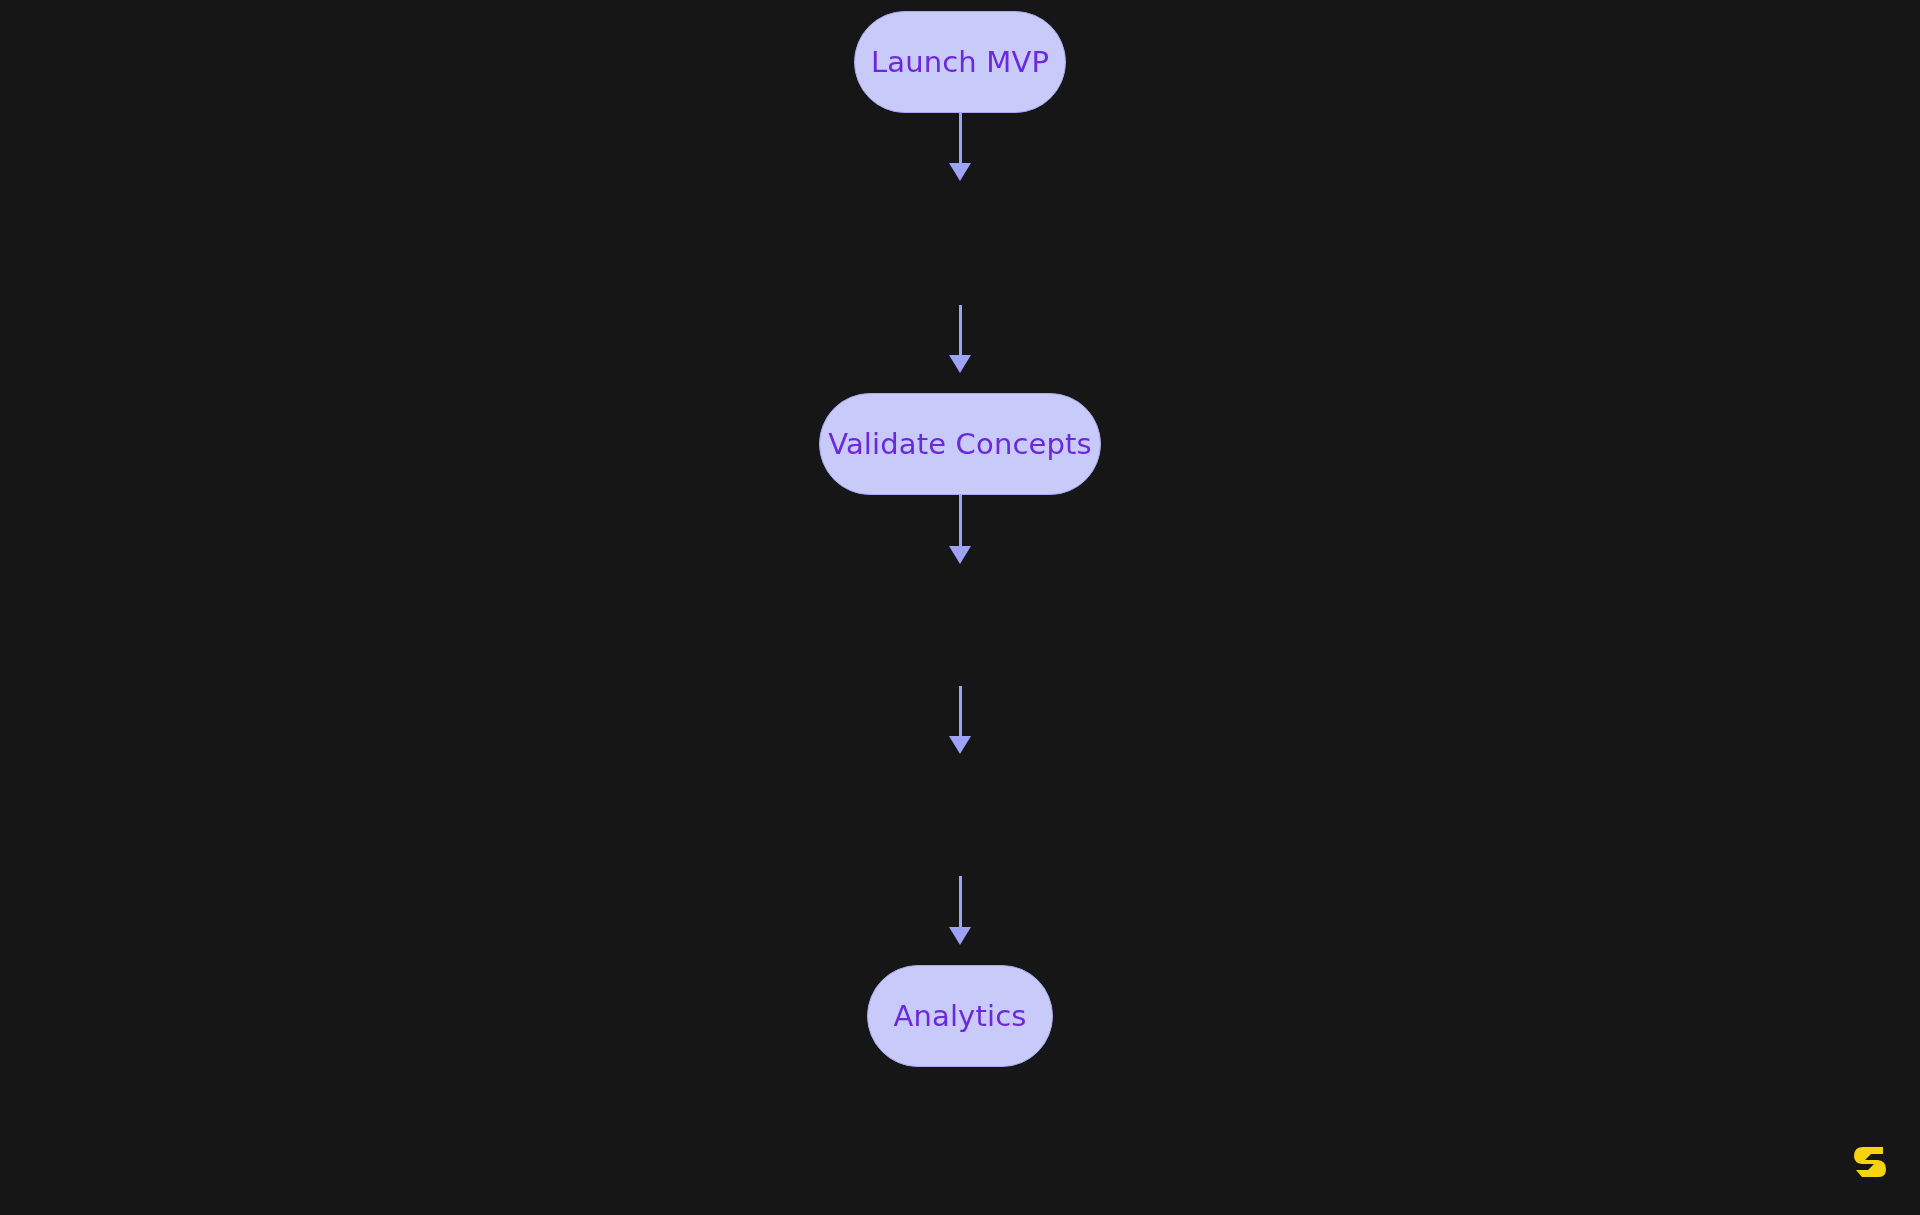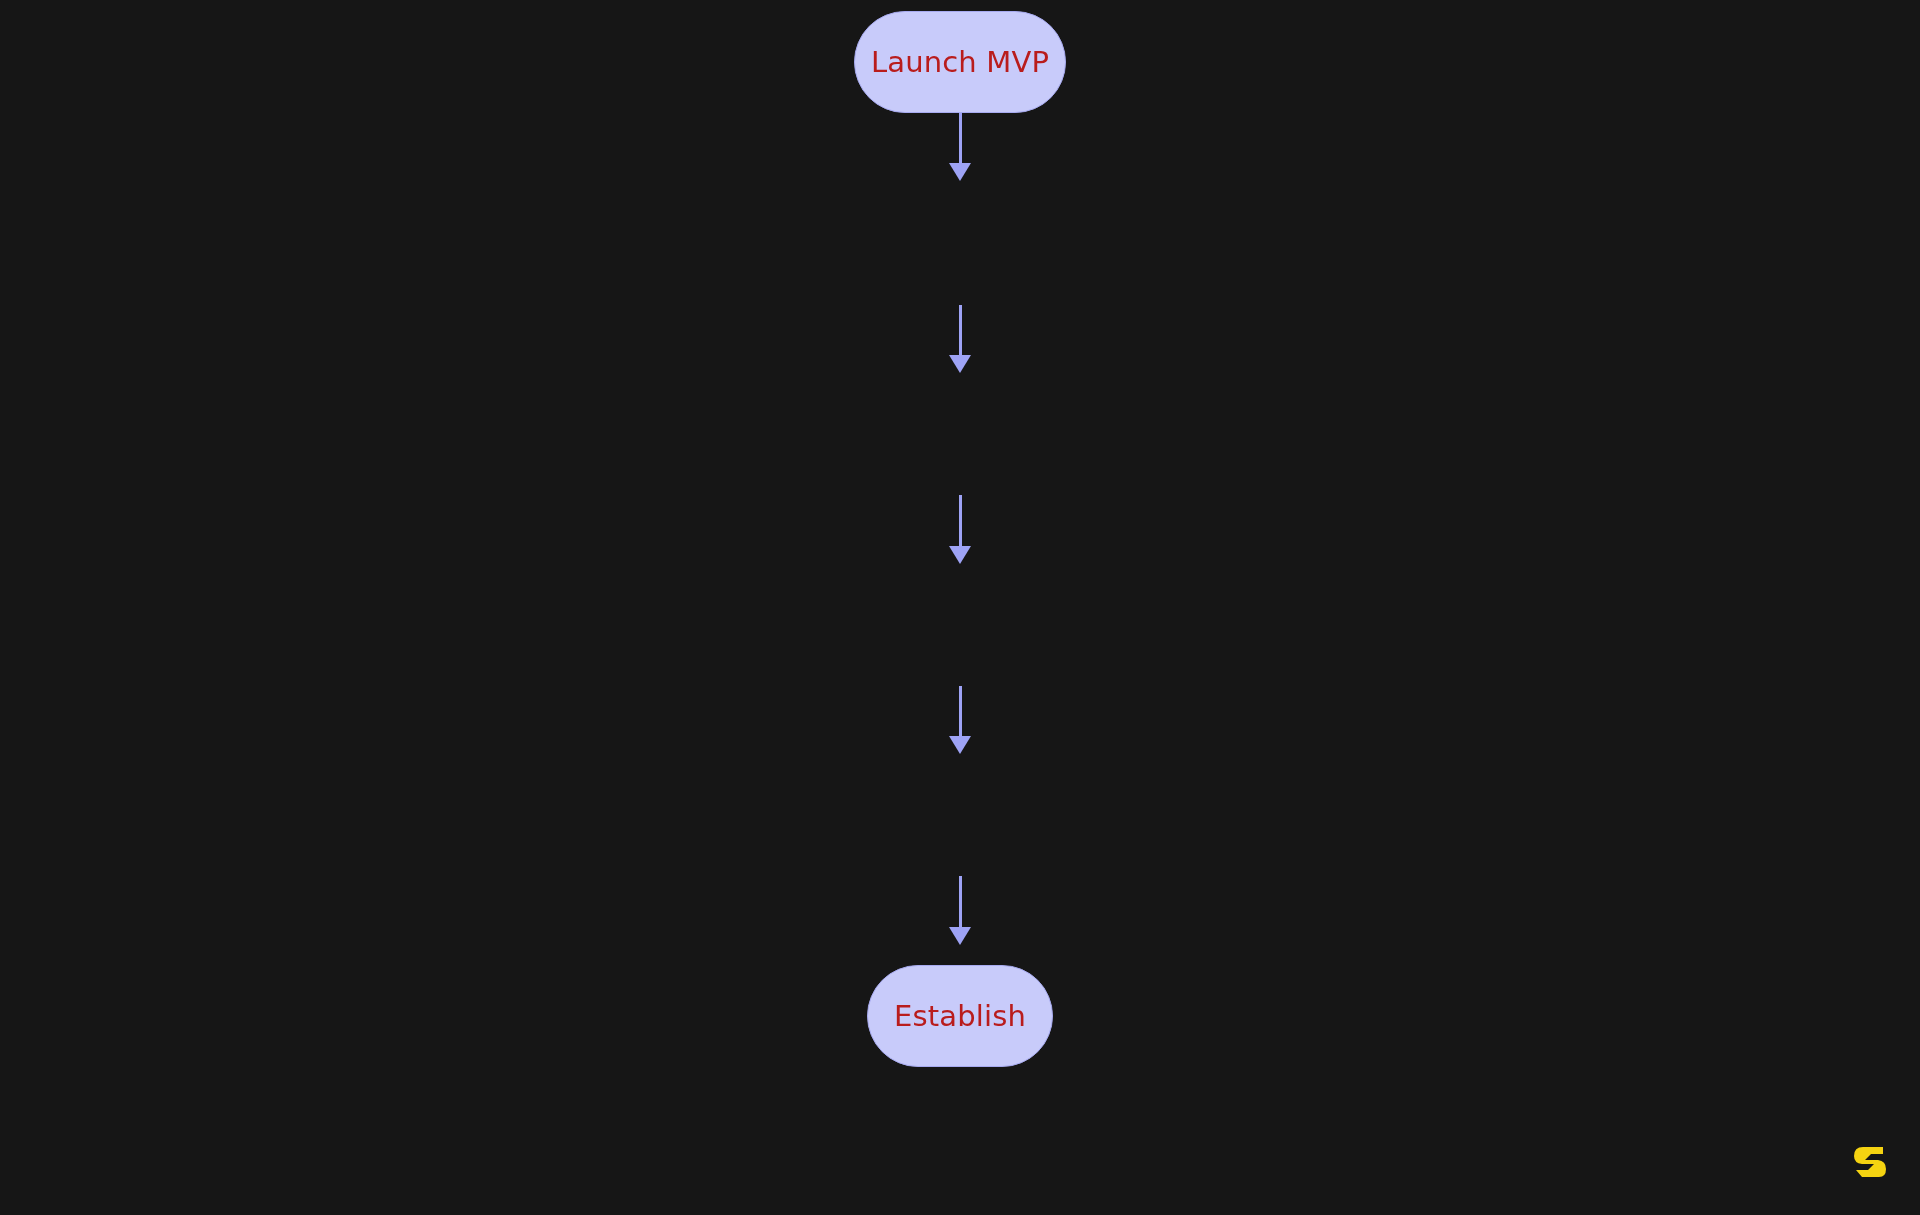--- a/index.html
+++ b/index.html
@@ -42,21 +42,21 @@
     align-items: center;
     justify-content: center;
     background: #c8cbfa;
     border: 1.6px solid #a7aaf0;
     border-radius: 999px;
     height: 102px;
     z-index: 2;
   }
 
   .node-label {
-    color: #b91c1c;
+    color: #6d28d9;
     font-size: 29px;
     font-weight: 400;
     letter-spacing: 0.15px;
     line-height: 1;
     white-space: nowrap;
     font-family: "DejaVu Sans", sans-serif;
   }
 
   
   .edge {
@@ -120,25 +120,28 @@
     <div class="edge" style="top:876px; height:69px;">
       <div class="edge-stem"></div>
       <div class="edge-arrowhead"></div>
     </div>
 
     <div class="node" style="top:11px; width:212px;">
       <span class="node-label">Launch MVP</span>
     </div>
 
 
+    <div class="node" style="top:393px; width:282px;">
+      <span class="node-label">Validate Concepts</span>
+    </div>
 
 
 
     <div class="node" style="top:965px; width:186px;">
-      <span class="node-label">Establish</span>
+      <span class="node-label">Analytics</span>
     </div>
 
   </div>
 
   <svg id="brand-logo" viewBox="0 0 44 44">
     <path d="M35 8 L15 8 Q6 8 6 17 Q6 24 14 25 L26 25 L20 31 L8 31 L14 38 L31 38 Q38 38 38 30 Q38 22 30 21 L17 21 L23 15 L35 15 Z" fill="#f5d311"></path>
   </svg>
 </div>
 
 </body></html>

